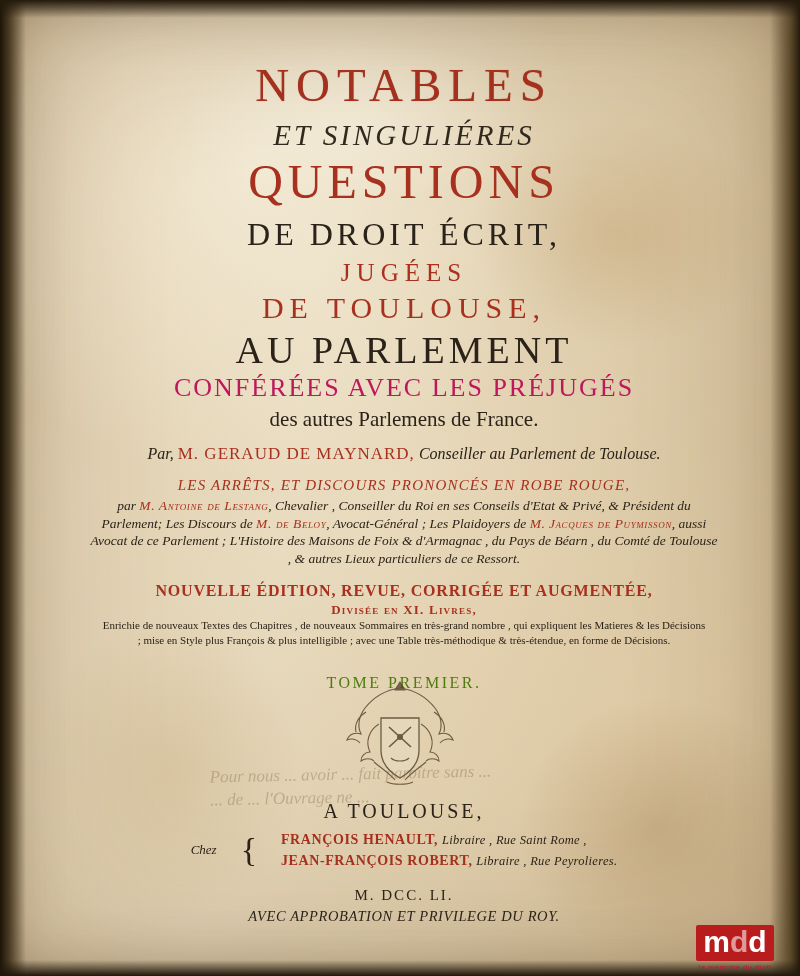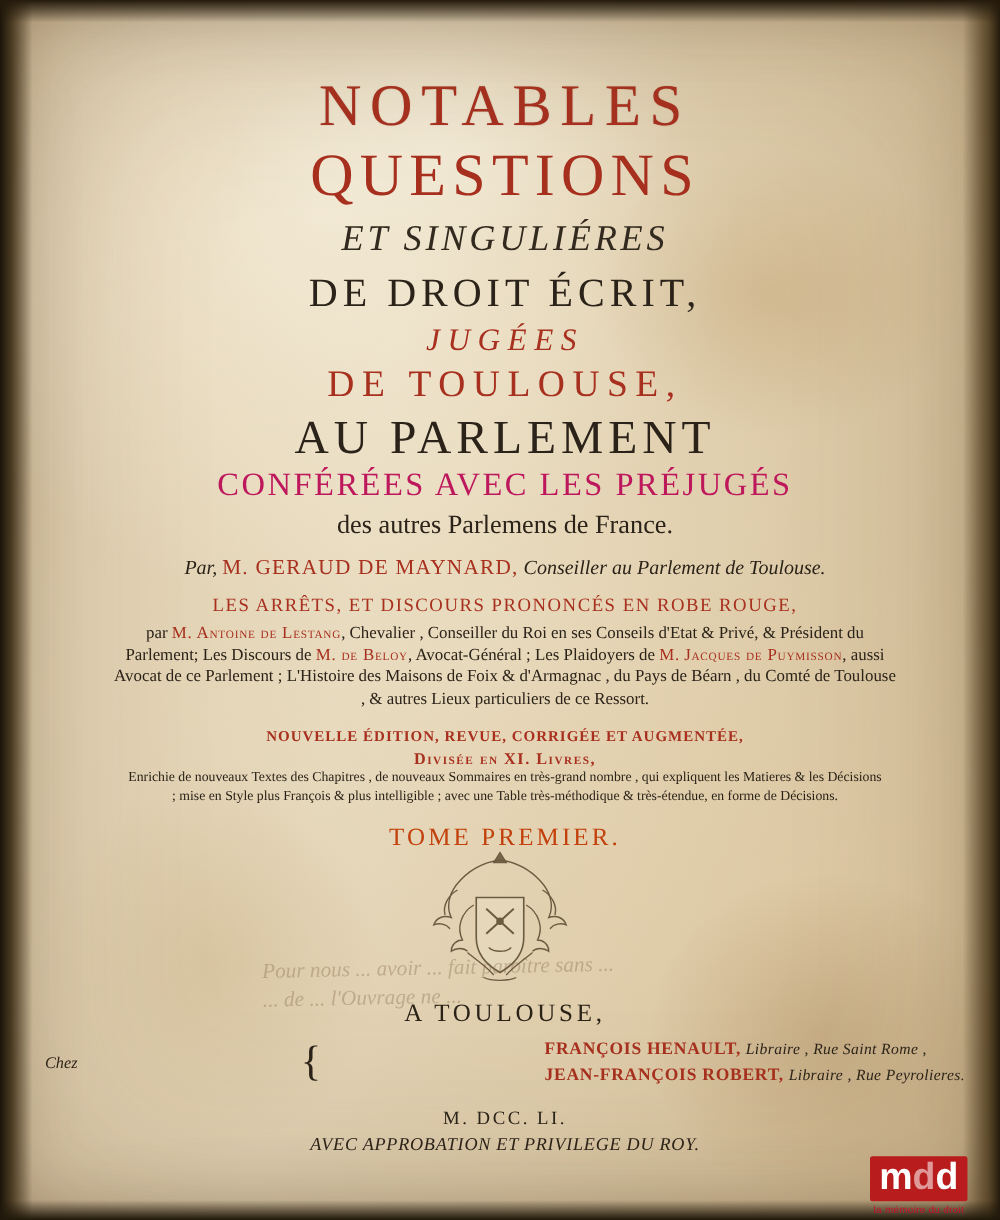--- a/index.html
+++ b/index.html
@@ -86,21 +86,21 @@
     font-size: 29px; font-style: italic; letter-spacing: 3px;
     margin-top: 12px; color: #322a1e;
   }
   .t-questions {
     font-size: 48px; letter-spacing: 5px; margin-top: 8px;
   }
   .t-dedroit {
     font-size: 32px; letter-spacing: 4px; margin-top: 12px; color: #2b2319;
   }
   .t-jugees {
-    font-size: 25px; font-style: italic; letter-spacing: 6px; margin-top: 10px;
+    font-size: 25px; letter-spacing: 6px; margin-top: 10px;
   }
   .t-auparl {
     font-size: 38px; letter-spacing: 4px; margin-top: 8px; color: #2b2319;
   }
   .t-detoulouse {
     font-size: 30px; letter-spacing: 6px; margin-top: 8px;
   }
   .t-conferees {
     font-size: 26px; letter-spacing: 2px; margin-top: 6px; color: #be185d;
   }
@@ -112,49 +112,50 @@
   }
   .t-par .sc { font-style: normal; font-variant: small-caps; letter-spacing: 1px; color: #a8301f; font-size: 17px;}
   .t-par .tail { font-style: italic; color: #2b2319; }
 
   .blk-arrets {
     margin-top: 12px;
     font-size: 13.5px;
     line-height: 1.32;
     color: #2b2319;
     padding: 0 52px;
+    font-style: italic;
   }
   .blk-arrets .hd {
     font-size: 15px; letter-spacing: 1.2px; display: block; margin-bottom: 1px;
   }
   .nm { color: #a8301f; font-variant: small-caps; letter-spacing: .6px; }
 
   .t-nouvelle {
     margin-top: 14px;
-    font-size: 12px;
+    font-size: 16px;
     letter-spacing: .8px;
     font-weight: bold;
     font-variant: small-caps;
   }
   .t-divisee {
     font-size: 13px; letter-spacing: 1.2px; font-weight: bold;
     font-variant: small-caps; margin-top: 2px;
   }
   .blk-enrichie {
     margin-top: 0;
     font-size: 11px;
     line-height: 1.38;
     color: #2b2319;
     padding: 0 64px;
   }
   .t-parme {
     margin-top: 12px; font-size: 15px; font-style: italic; color: #2b2319;
   }
   .t-tome {
-    margin-top: 14px; font-size: 20px; letter-spacing: 2.5px; color: #c2410c;
+    margin-top: 26px; font-size: 16px; letter-spacing: 2.5px; color: #4d7c0f;
   }
 
   
   .emblem {
     position: absolute;
     left: 50%;
     transform: translateX(-50%);
     top: 672px;
     width: 150px;
     height: 120px;
@@ -164,21 +165,21 @@
   
   .imprint {
     position: absolute;
     left: 36px; width: 736px;
     top: 800px;
     text-align: center;
   }
   .t-atoulouse { font-size: 20px; letter-spacing: 3px; color: #2b2319; }
   .imprint-rows {
     margin-top: 6px;
-    display: flex; align-items: center; justify-content: space-between; gap: 0;
+    display: flex; align-items: center; justify-content: center; gap: 24px;
   }
   .chez { font-size: 13px; font-style: italic; color: #2b2319; }
   .brace {
     font-size: 34px; line-height: .8; color: #2b2319; font-family: "Liberation Serif", serif;
   }
   .pubs { text-align: left; }
   .pub { font-size: 14px; color: #2b2319; letter-spacing: .3px; line-height: 1.5; }
   .pub .nmr { color: #a8301f; font-weight: bold; letter-spacing: .6px; }
   .pub .it { font-style: italic; font-size: 12.5px; }
   .t-year { margin-top: 16px; font-size: 15px; letter-spacing: 2px; color: #2b2319; }
@@ -233,22 +234,22 @@
 
 <div id="page">
   <div class="scan"></div>
   <div class="stain s4"></div>
   <div class="stain s1"></div>
   <div class="stain s2"></div>
   <div class="stain s3"></div>
 
   <div class="text-col">
     <div class="ln red t-notables">NOTABLES</div>
+    <div class="ln black t-etsing">ET SINGULIÉRES</div>
     <div class="ln red t-questions">QUESTIONS</div>
-    <div class="ln black t-etsing">ET SINGULIÉRES</div>
     <div class="ln black t-dedroit">DE DROIT ÉCRIT,</div>
     <div class="ln red t-jugees">JUGÉES</div>
     <div class="ln red t-detoulouse">DE TOULOUSE,</div>
     <div class="ln black t-auparl">AU PARLEMENT</div>
     <div class="ln black t-conferees">CONFÉRÉES AVEC LES PRÉJUGÉS</div>
     <div class="ln black t-desautres">des autres Parlemens de France.</div>
 
     <div class="t-par">
       <span>Par,</span>
       <span class="sc">M. GERAUD DE MAYNARD,</span>

